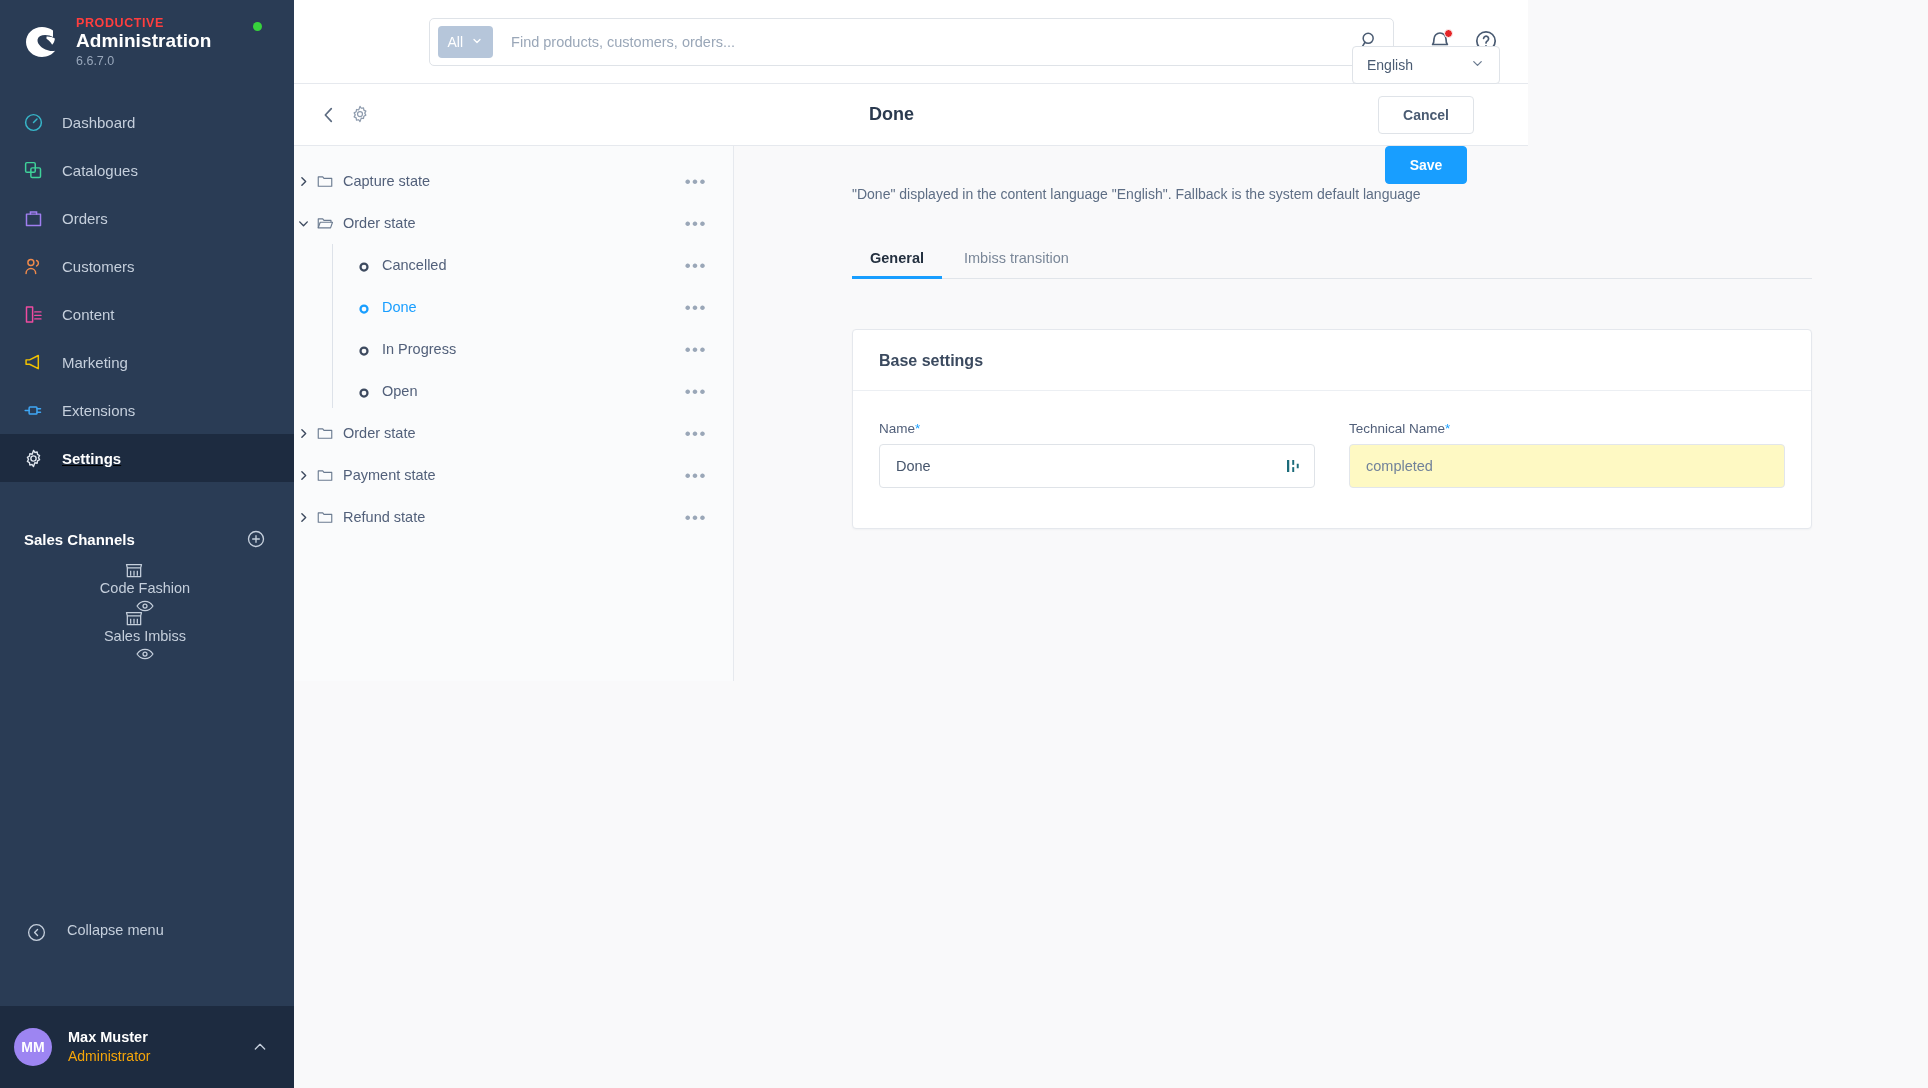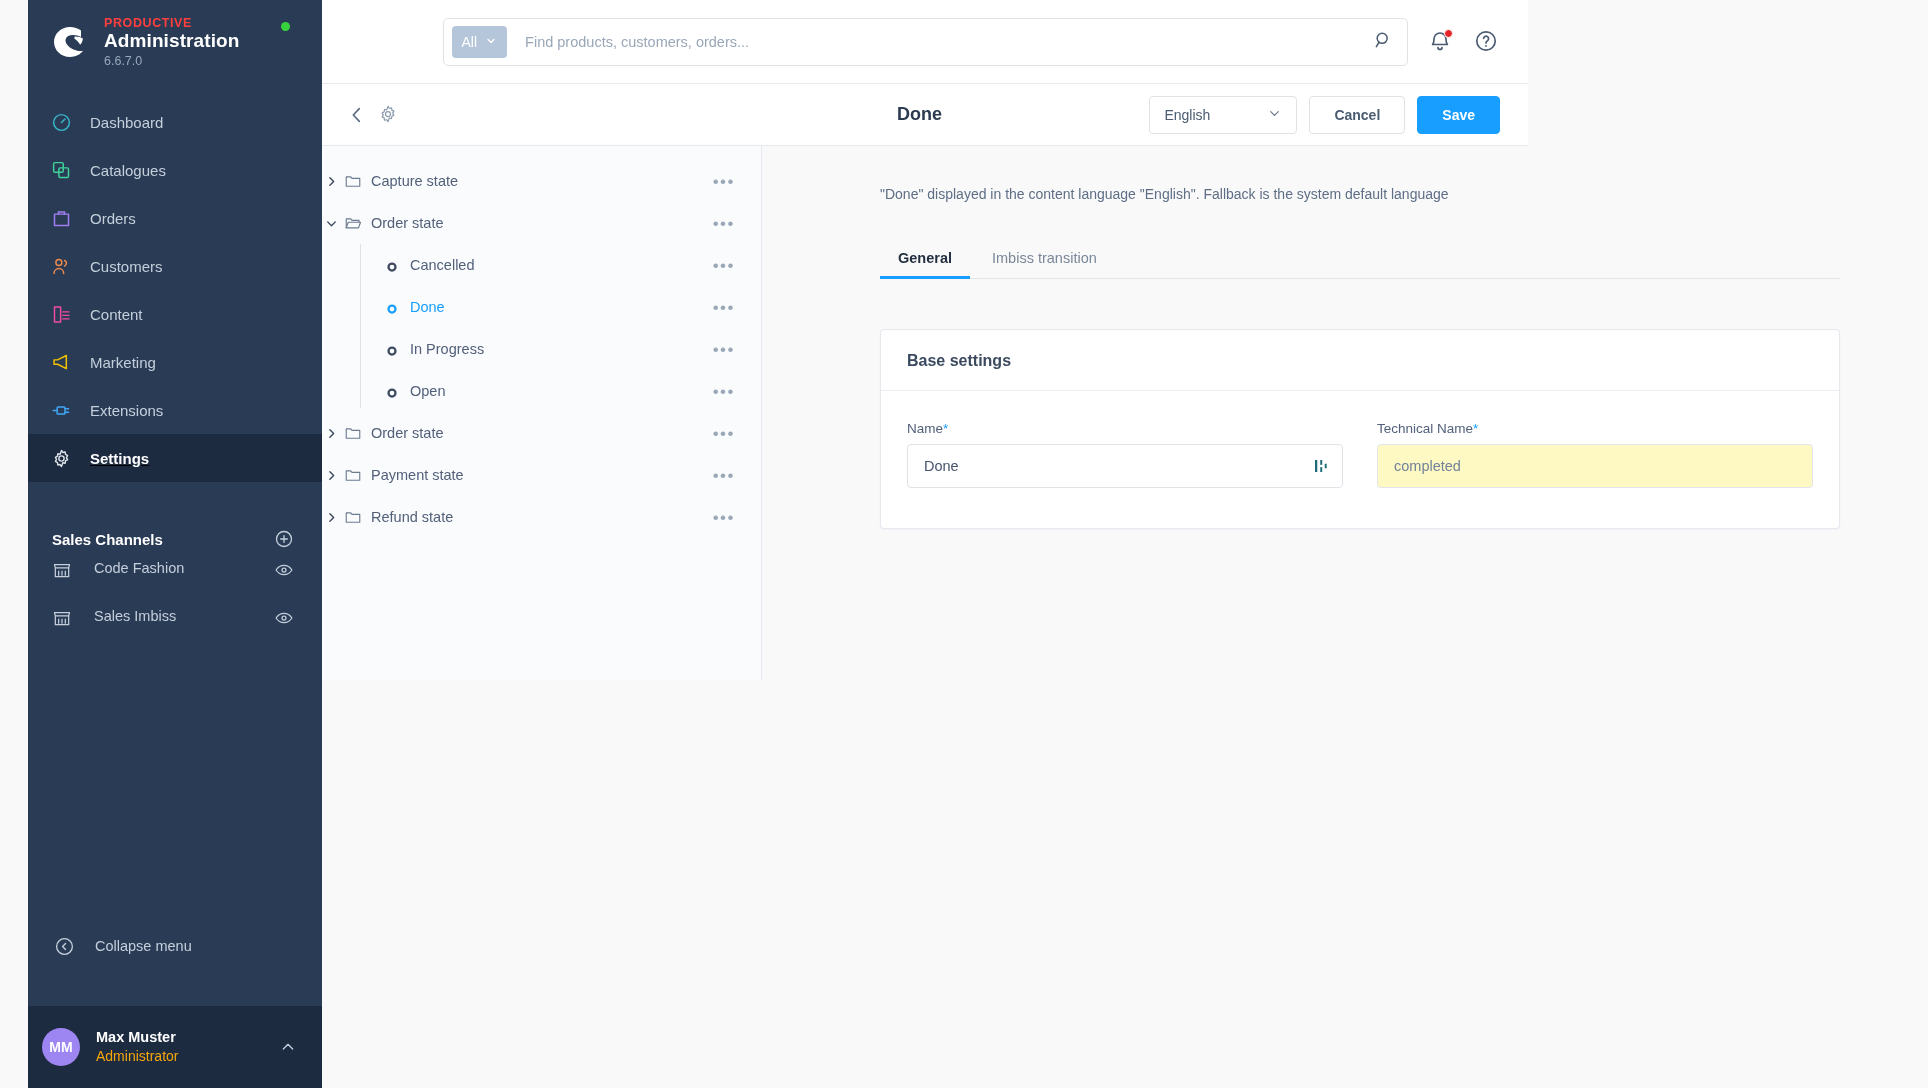--- a/index.html
+++ b/index.html
@@ -2,21 +2,21 @@
 <html><head>
 <meta charset="utf-8">
 <style>
   * { box-sizing: border-box; margin: 0; padding: 0; }
   html, body {
     width: 1928px; height: 1088px;
     font-family: "Liberation Sans", sans-serif;
     background: #f9f9fa;
     overflow: hidden;
   }
-  .app { display: flex; width: 1528px; height: 1088px; padding-left: 28px; }
+  .app { display: flex; width: 1528px; height: 1088px; }
 
   
   .sidebar {
     width: 294px; height: 1088px;
     background: #2a3c55;
     display: flex; flex-direction: column;
     flex: 0 0 294px;
     position: relative;
   }
   .brand {
@@ -56,31 +56,32 @@
 
   .sc-header {
     display: flex; align-items: center; justify-content: space-between;
     padding: 0 28px 0 24px;
     height: 42px; margin-top: 36px;
   }
   .sc-title { color: #fff; font-size: 15px; font-weight: bold; }
   .sc-add { width: 20px; height: 20px; cursor: pointer; }
 
   .sc-item {
-    display: flex; align-items: flex-start;
+    display: flex; align-items: center;
     height: 48px; padding: 0 28px 0 24px;
     cursor: pointer;
+    flex-direction: column;
   }
   .sc-icon { width: 20px; height: 20px; flex: 0 0 20px; margin-right: 22px; }
   .sc-label { color: #c5cfdc; font-size: 14.5px; flex: 1; }
   .sc-eye { width: 20px; height: 20px; flex: 0 0 20px; cursor: pointer; }
 
   .collapse {
     position: absolute; left: 0; right: 8px; bottom: 118px;
-    display: flex; align-items: center; height: 48px;
+    display: flex; align-items: flex-start; height: 48px;
     padding-left: 26px; cursor: pointer;
   }
   .collapse-icon { width: 21px; height: 21px; margin-right: 20px; flex: 0 0 21px; }
   .collapse-label { color: #c5cfdc; font-size: 14.5px; }
 
   .user-bar {
     position: absolute; left: 0; right: 0; bottom: 0;
     height: 82px; background: #1d2b40;
     display: flex; align-items: center; padding: 0 26px 0 14px;
     cursor: pointer;
@@ -145,21 +146,21 @@
     display: flex; align-items: center;
     padding: 0 28px 0 24px;
     flex: 0 0 62px; position: relative;
   }
   .tb-back { width: 22px; height: 22px; cursor: pointer; margin-right: 10px; }
   .tb-gear { width: 22px; height: 22px; cursor: pointer; }
   .tb-title {
     position: absolute; left: 575px;
     font-size: 18px; font-weight: bold; color: #2b3a4f;
   }
-  .tb-right { margin-left: auto; display: flex; align-items: center; gap: 12px; }
+  .tb-right { margin-left: auto; display: flex; align-items: center; gap: 12px; flex-direction: column; }
   .lang-select {
     width: 148px; height: 38px;
     border: 1px solid #dfe3e8; border-radius: 4px;
     background: #fff; display: flex; align-items: center;
     justify-content: space-between; padding: 0 14px;
     font-size: 14px; color: #4a5b72; cursor: pointer;
   }
   .btn {
     height: 38px; border-radius: 4px;
     display: flex; align-items: center; justify-content: center;

